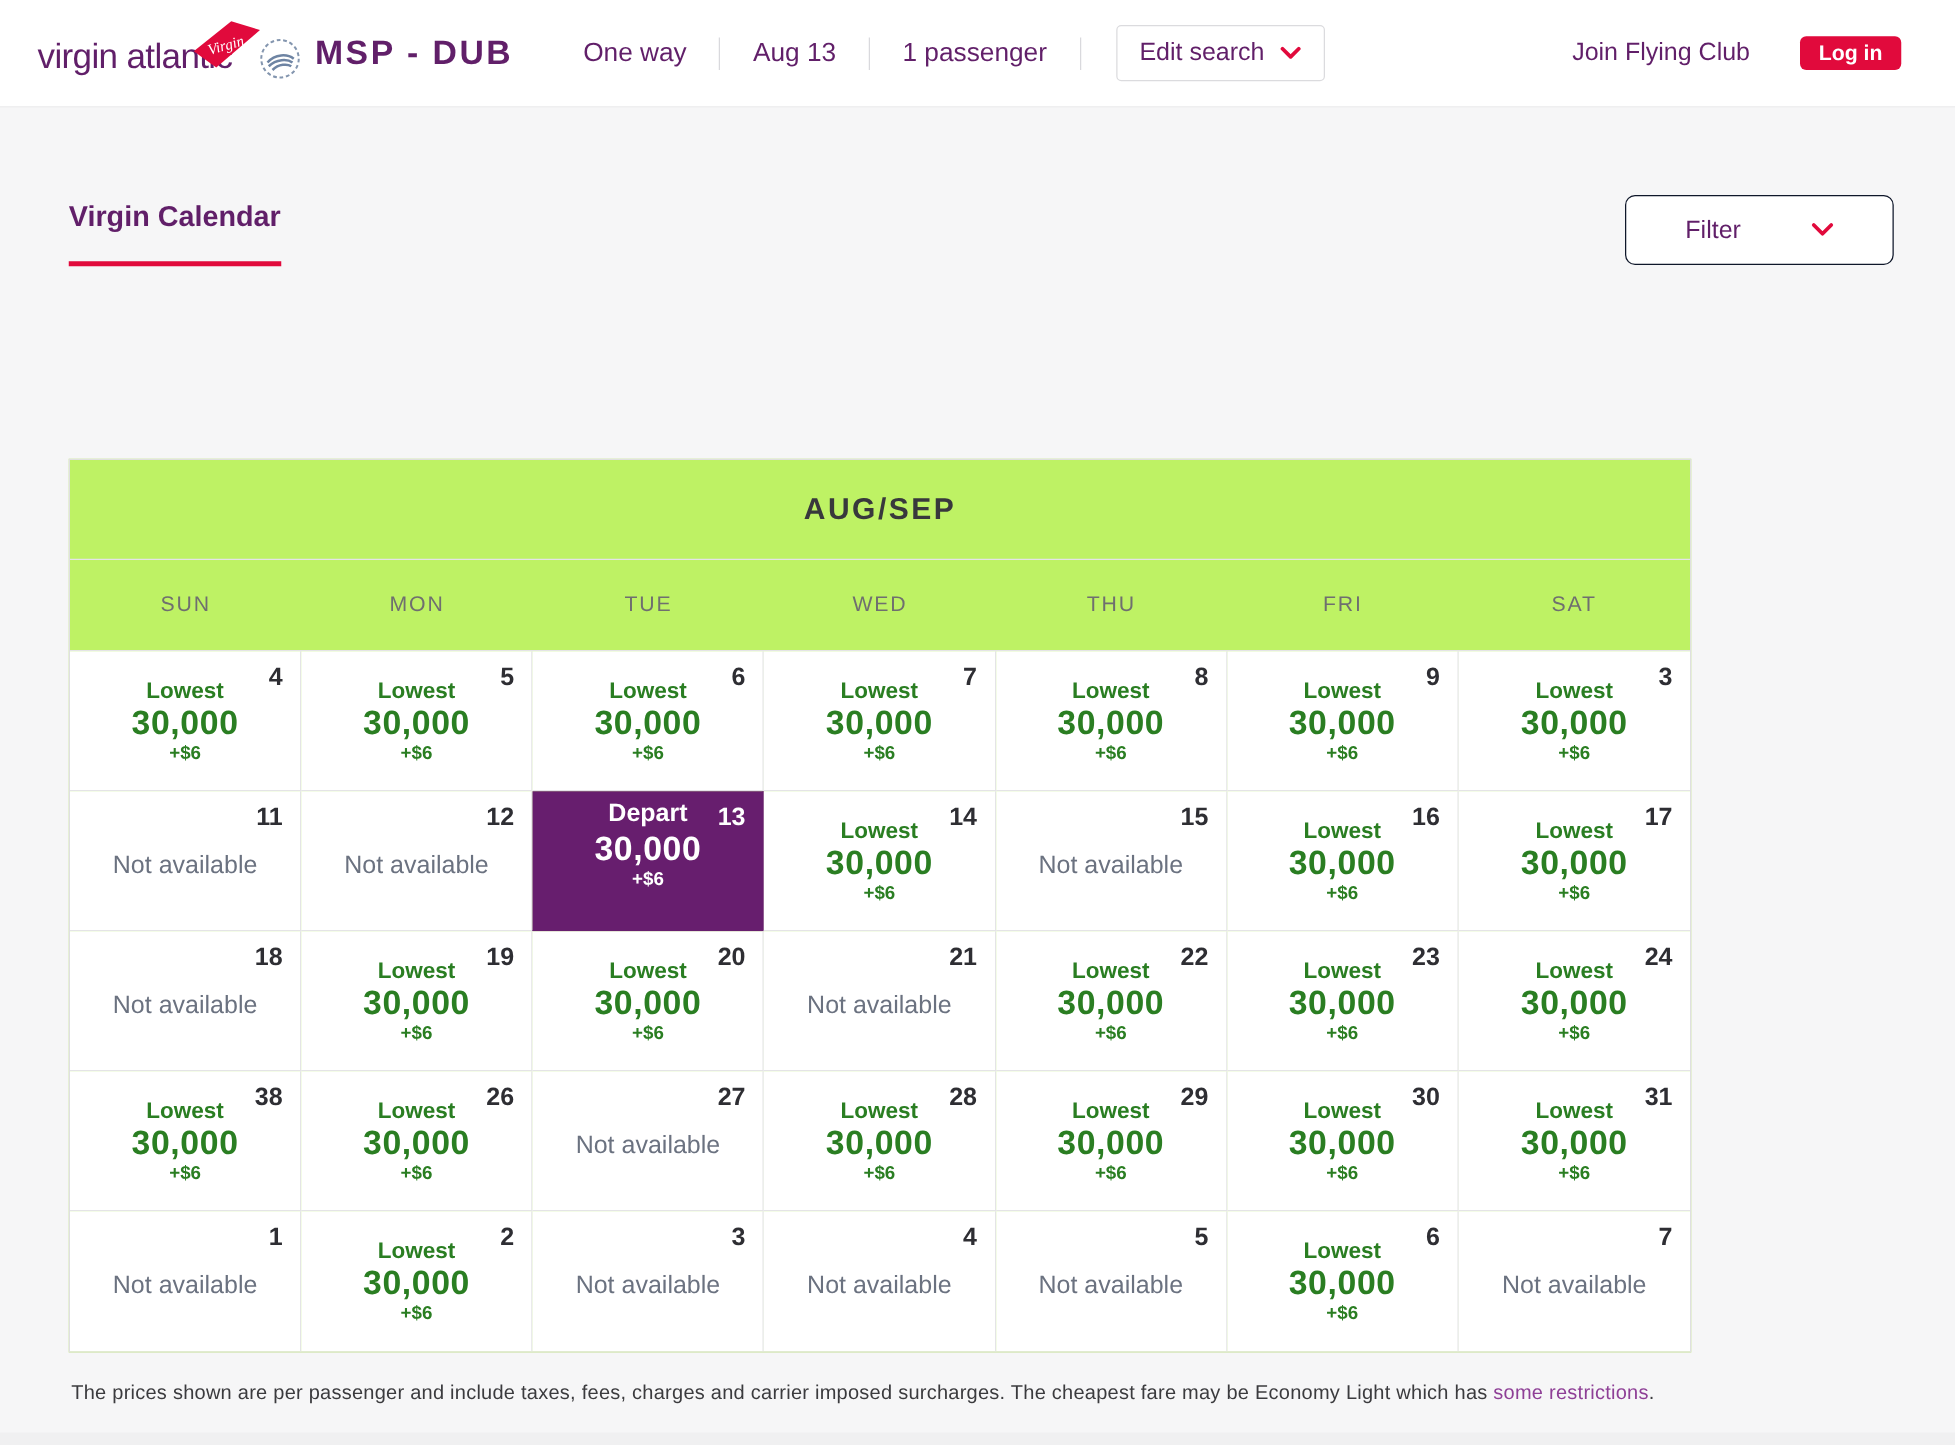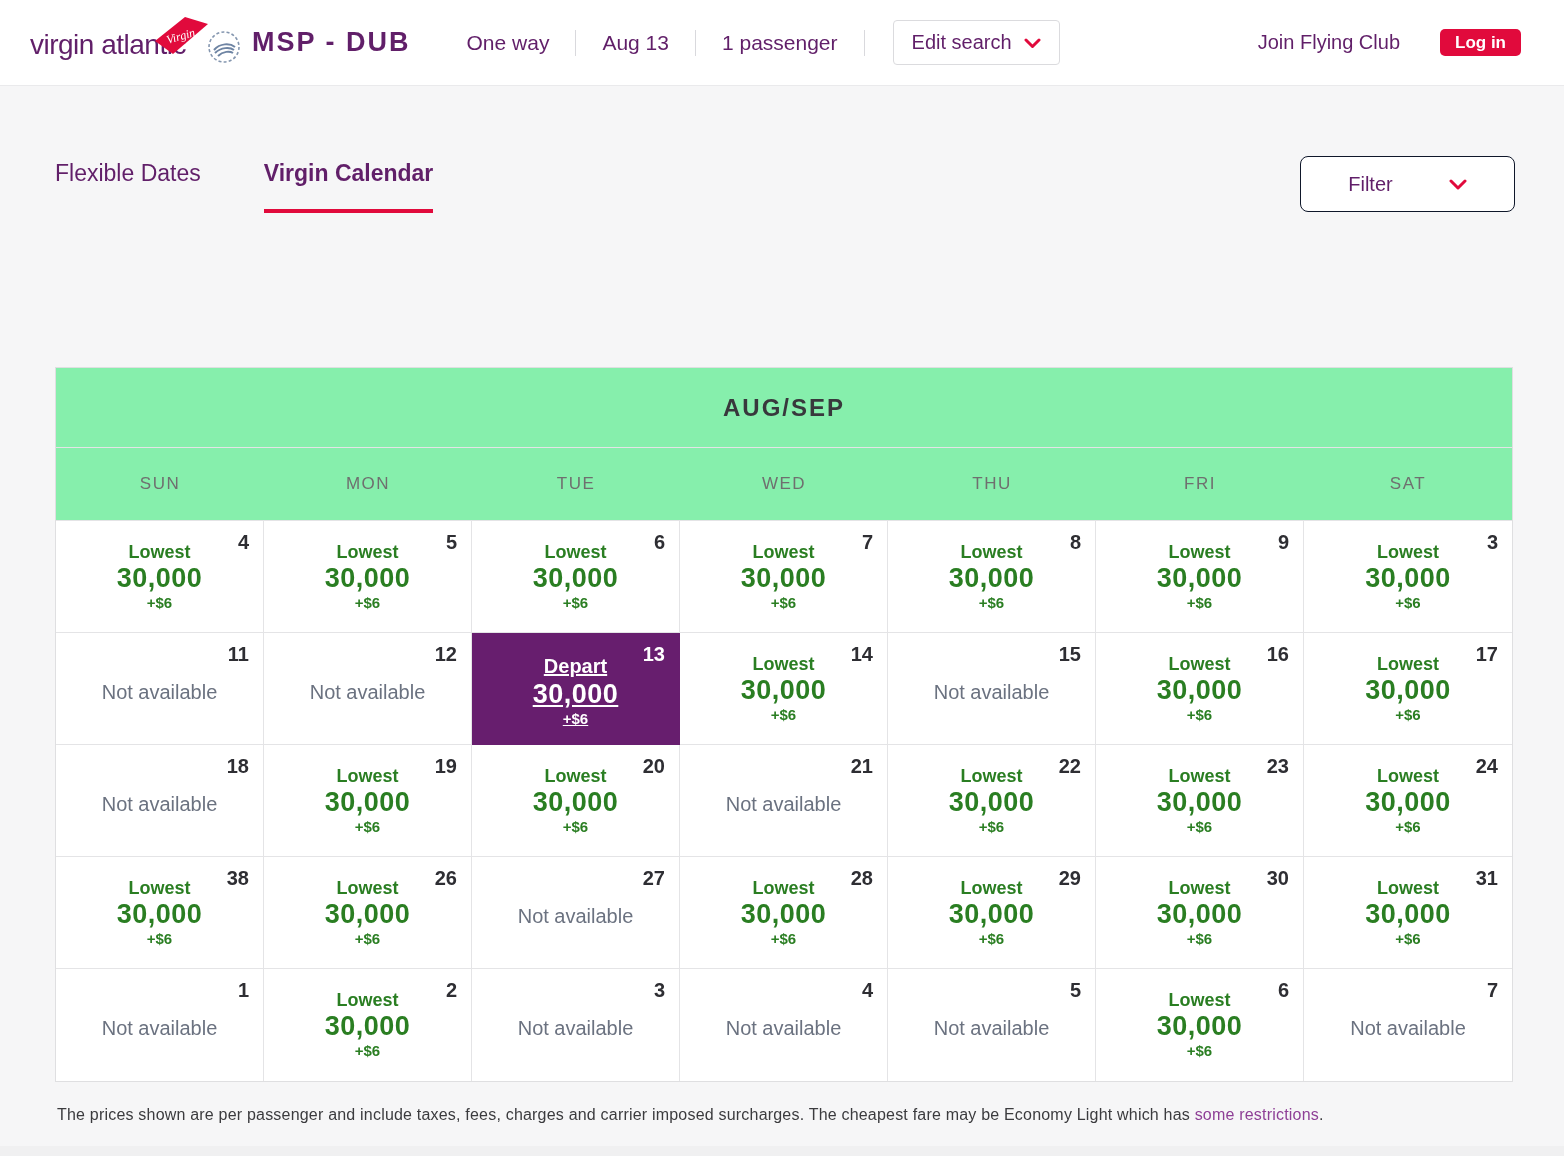--- a/index.html
+++ b/index.html
@@ -32,38 +32,38 @@
 
   
   .tabs{position:absolute;top:160px;left:55px;display:flex;gap:63px;font-size:23px;color:var(--purple);}
   .tab{padding-bottom:22px;cursor:pointer;}
   .tab.active{font-weight:700;border-bottom:4px solid var(--red);}
   .filter-btn{position:absolute;top:156px;right:49px;width:215px;height:56px;background:#fff;
     border:1px solid #0f172a;border-radius:8px;display:flex;align-items:center;justify-content:center;
     gap:56px;font-size:20px;color:var(--purple);cursor:pointer;font-family:inherit;}
 
   
-  .card{position:absolute;top:367px;left:55px;width:1458px;background:#86efac;border:1px solid #DFDFE1;}
+  .card{position:absolute;top:367px;left:55px;width:1298px;background:#bef264;border:1px solid #DFDFE1;}
   .card-title{height:80px;display:flex;align-items:center;justify-content:center;font-size:24px;
     font-weight:700;letter-spacing:2px;color:#38383C;border-bottom:1px solid var(--border);}
   .weekdays{display:grid;grid-template-columns:repeat(7,1fr);height:73px;border-bottom:1px solid var(--border);}
   .weekday{display:flex;align-items:center;justify-content:center;font-size:17px;color:var(--muted);letter-spacing:1.5px;}
   .grid{display:grid;grid-template-columns:repeat(7,1fr);}
   .cell{position:relative;height:112px;border-right:1px solid var(--border);border-bottom:1px solid var(--border);background:#fff;}
   .cell:nth-child(7n){border-right:none;}
   .cell:nth-child(n+29){border-bottom:none;}
   .cell.price{cursor:pointer;}
   .daynum{position:absolute;top:10px;right:14px;font-size:20px;font-weight:600;color:var(--day-num);}
   .price-stack{text-align:center;padding-top:20px;color:var(--green);}
   .plabel{font-size:18px;font-weight:700;line-height:22px;}
   .ppoints{font-size:27px;font-weight:700;letter-spacing:0.5px;line-height:30px;}
   .ptax{font-size:15px;font-weight:700;line-height:20px;}
   .navail{text-align:center;padding-top:48px;font-size:20px;color:var(--gray-text);}
   .cell.depart{background:var(--cell-purple);border-color:var(--cell-purple);cursor:pointer;}
-  .cell.depart .price-stack{color:#fff;padding-top:20px;text-decoration:underline;}
+  .cell.depart .price-stack{color:#fff;padding-top:5px;}
   .cell.depart .plabel{font-size:20px;font-weight:600;line-height:26px;}
   .cell.depart .daynum{color:#fff;font-weight:700;}
 
   
   .note{position:absolute;top:1106px;left:57px;font-size:16px;color:var(--ink);letter-spacing:0.2px;}
   .note a{color:var(--link);text-decoration:none;}
   .bottom-band{position:absolute;top:1146px;left:0;right:0;bottom:0;background:#F0F0F1;}
 </style>
 </head>
 <body>
@@ -109,21 +109,20 @@
       </span>
     </button>
 
     <div class="spacer"></div>
 
     <a class="join-link" href="#">Join Flying Club</a>
     <button class="login-btn">Log in</button>
   </header>
 
   <nav class="tabs">
-    <div class="tab">Flexible Dates</div>
     <div class="tab active">Virgin Calendar</div>
   </nav>
 
   <button class="filter-btn">
     <span>Filter</span>
     <span>
       <svg width="18" height="12" viewBox="0 0 18 12">
         <path d="M2 2 L9 9 L16 2" fill="none" stroke="#E10A3C" stroke-width="3" stroke-linecap="round" stroke-linejoin="round"></path>
       </svg>
     </span>

